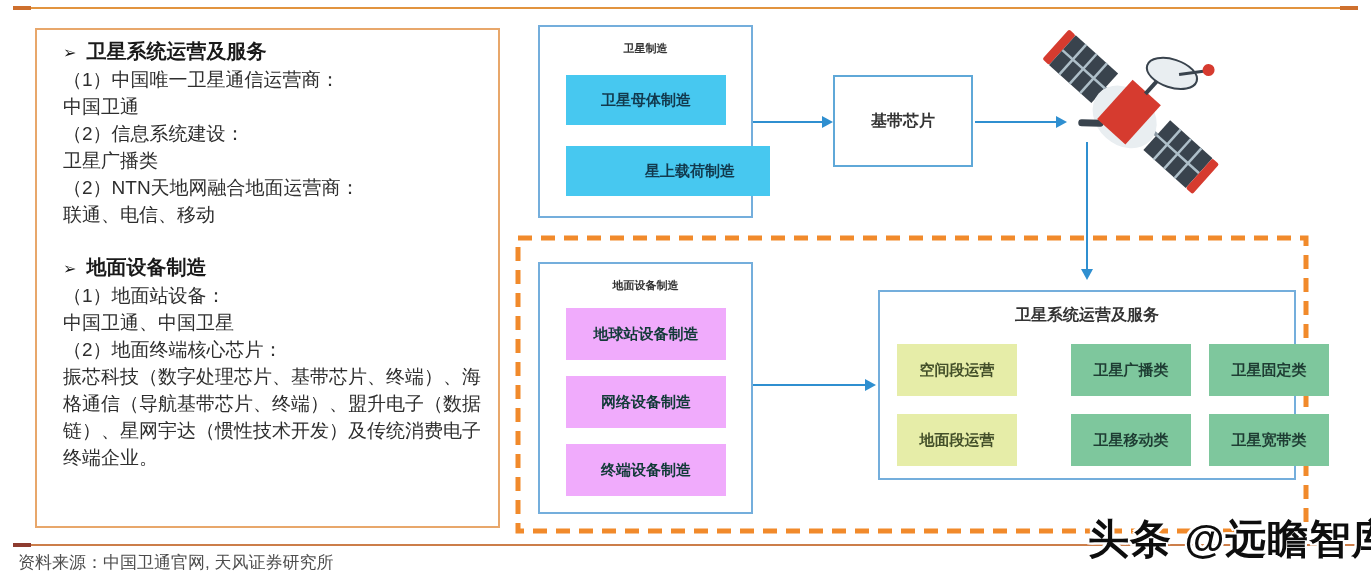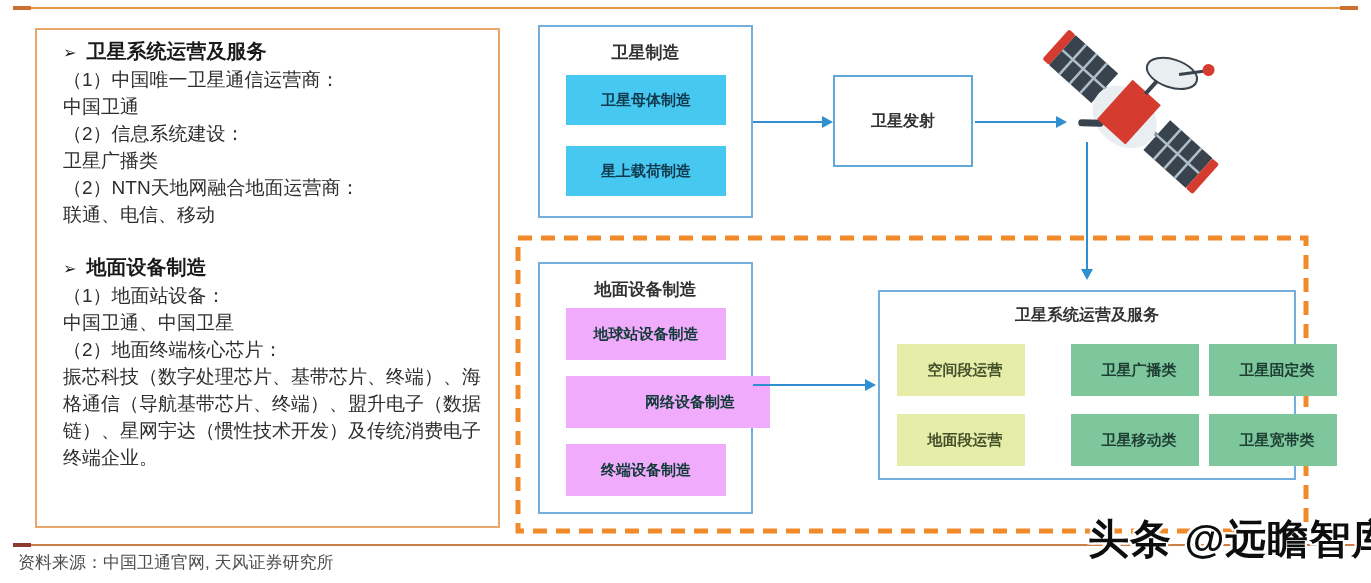--- a/index.html
+++ b/index.html
@@ -25,31 +25,31 @@
   .kp-heading { font-size:20px; font-weight:bold; color:#1a1a1a; line-height:27px; }
   .kp-bullet { font-size:16px; margin-right:10px; }
   .kp-line { font-size:19px; line-height:27px; color:#2e2e2e; }
   .kp-section { margin-bottom:26px; }
 
   
   .container-box {
     position:absolute; background:#fff; border:2px solid #74AEDC; box-sizing:border-box;
   }
   .box-title {
-    position:absolute; width:100%; text-align:center; font-size:17px; font-weight:bold; color:#333;
+    position:absolute; width:100%; text-align:center; font-size:11px; font-weight:bold; color:#333;
   }
   .sub-box {
     position:absolute; display:flex; align-items:center; justify-content:center;
     font-size:15px; font-weight:bold; color:#17353f;
   }
   .cyan { background:#47C8F0; color:#123a4e; }
   .teal { background:#f0abfc; color:#123a38; }
   .cell {
     position:absolute; width:120px; height:52px; display:flex; align-items:center; justify-content:center;
-    font-size:15px; font-weight:bold;padding-left:8px;
+    font-size:15px; font-weight:bold;
   }
   .yellow { background:#E6EDA8; color:#44502a; }
   .green  { background:#7EC79D; color:#1e3d33;margin-left:36px; }
   .launch-box {
     position:absolute; left:833px; top:75px; width:140px; height:92px;
     border:2px solid #5FA8D8; background:#fff; box-sizing:border-box;
     display:flex; align-items:center; justify-content:center;
     font-size:16px; font-weight:bold; color:#333;
   }
 
@@ -106,29 +106,29 @@
     </div>
   </div>
 
   <svg class="dashed-box" width="794" height="299">
     <rect x="3" y="3" width="788" height="293" fill="none" stroke="#F18A2B" stroke-width="5" stroke-dasharray="14 9"></rect>
   </svg>
 
   <div class="container-box" style="left:538px; top:25px; width:215px; height:193px;">
     <div class="box-title" style="top:14px;">卫星制造</div>
     <div class="sub-box cyan" style="left:26px; top:48px; width:160px; height:50px;">卫星母体制造</div>
-    <div class="sub-box cyan" style="left:26px; top:119px; width:160px; height:50px;">星上载荷制造</div>
+    <div class="sub-box cyan" style="left:26px; top:119px; width:160px; height:50px;padding-left:44px;">星上载荷制造</div>
   </div>
 
-  <div class="launch-box">卫星发射</div>
+  <div class="launch-box">基带芯片</div>
 
   <div class="container-box" style="left:538px; top:262px; width:215px; height:252px;">
     <div class="box-title" style="top:14px;">地面设备制造</div>
     <div class="sub-box teal" style="left:26px; top:44px; width:160px; height:52px;">地球站设备制造</div>
-    <div class="sub-box teal" style="left:26px; top:112px; width:160px; height:52px;padding-left:44px;">网络设备制造</div>
+    <div class="sub-box teal" style="left:26px; top:112px; width:160px; height:52px;">网络设备制造</div>
     <div class="sub-box teal" style="left:26px; top:180px; width:160px; height:52px;">终端设备制造</div>
   </div>
 
   <div class="container-box" style="left:878px; top:290px; width:418px; height:190px;">
     <div class="box-title" style="top:13px; font-size:16px;">卫星系统运营及服务</div>
     <div class="cell yellow" style="left:17px; top:52px;">空间段运营</div>
     <div class="cell green" style="left:155px; top:52px;">卫星广播类</div>
     <div class="cell green" style="left:293px; top:52px;">卫星固定类</div>
     <div class="cell yellow" style="left:17px; top:122px;">地面段运营</div>
     <div class="cell green" style="left:155px; top:122px;">卫星移动类</div>

